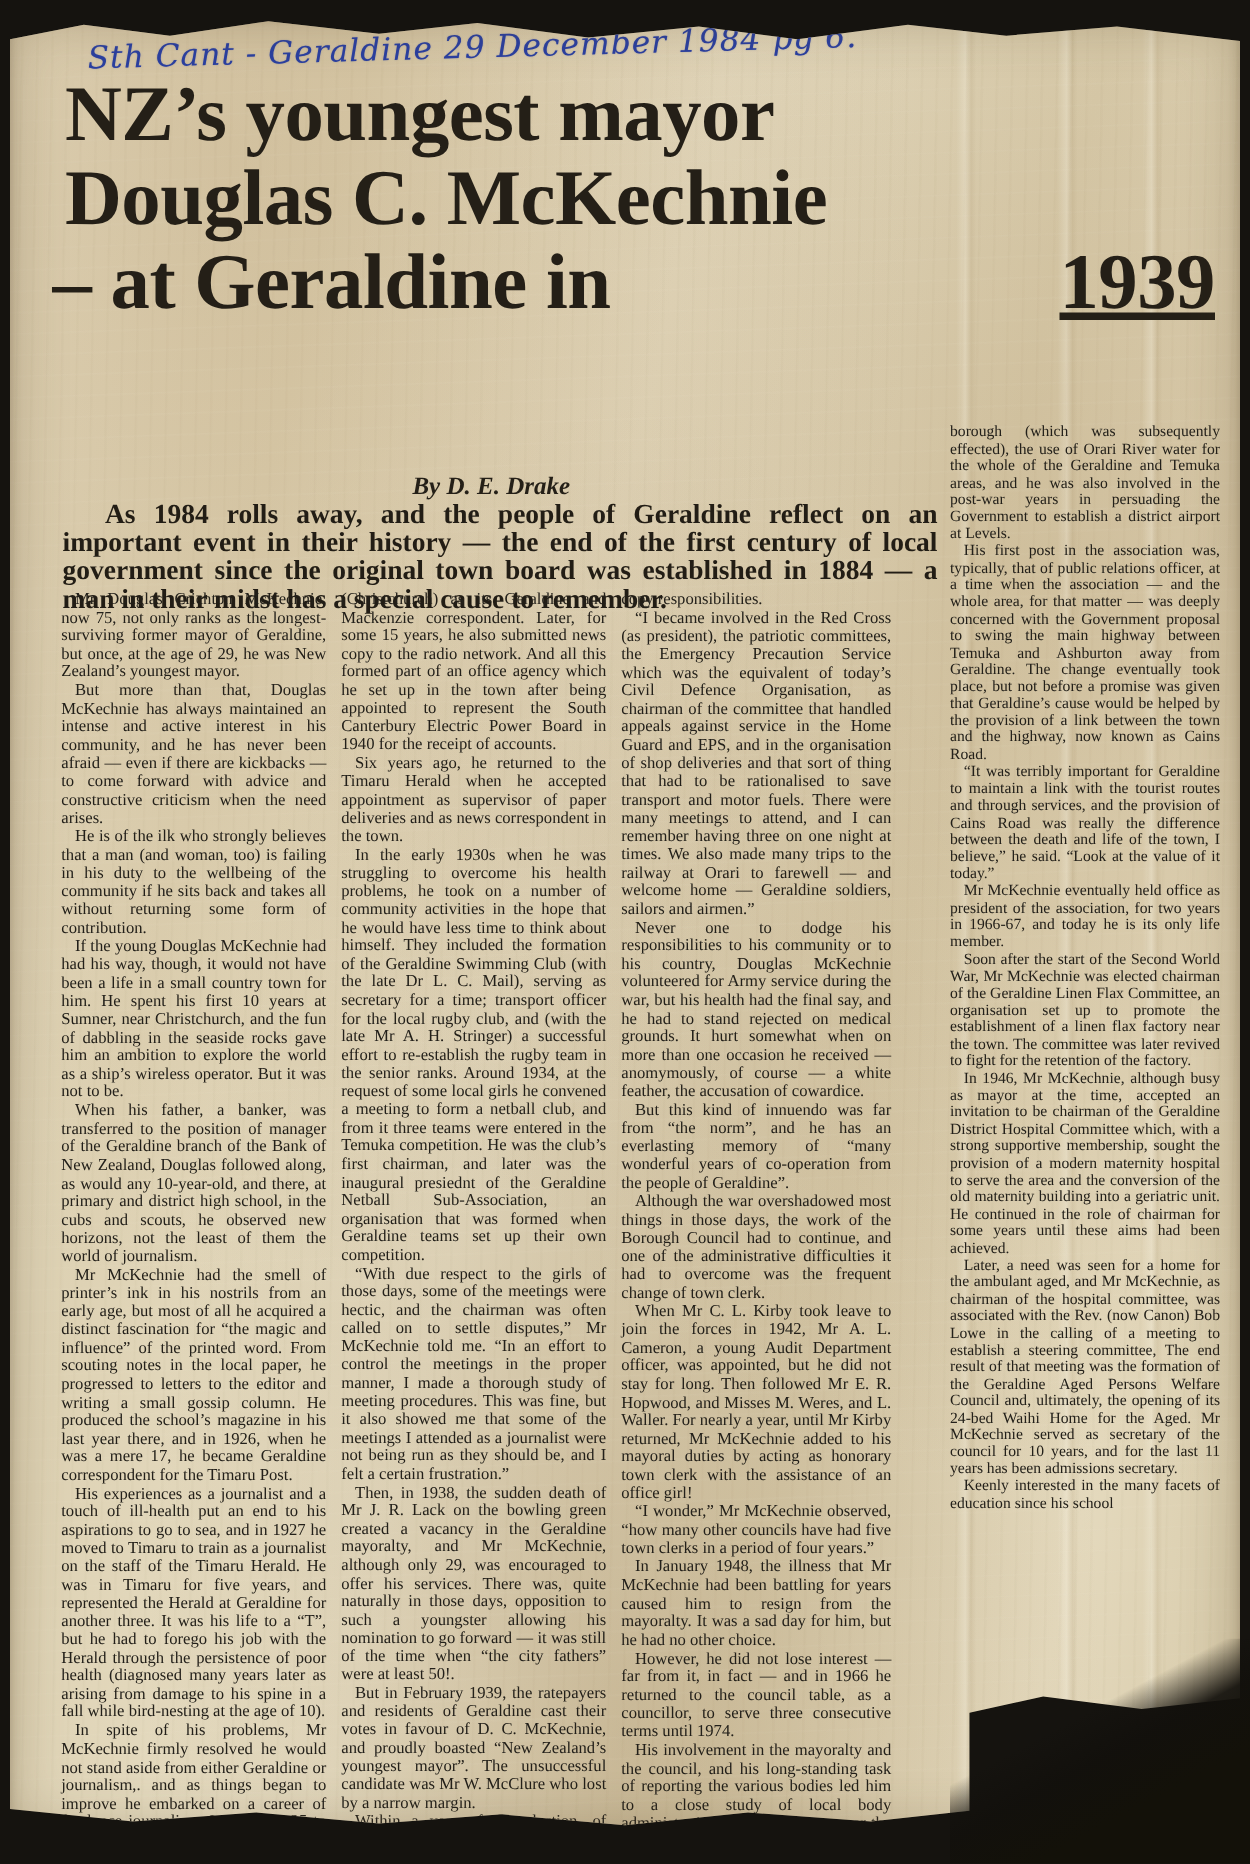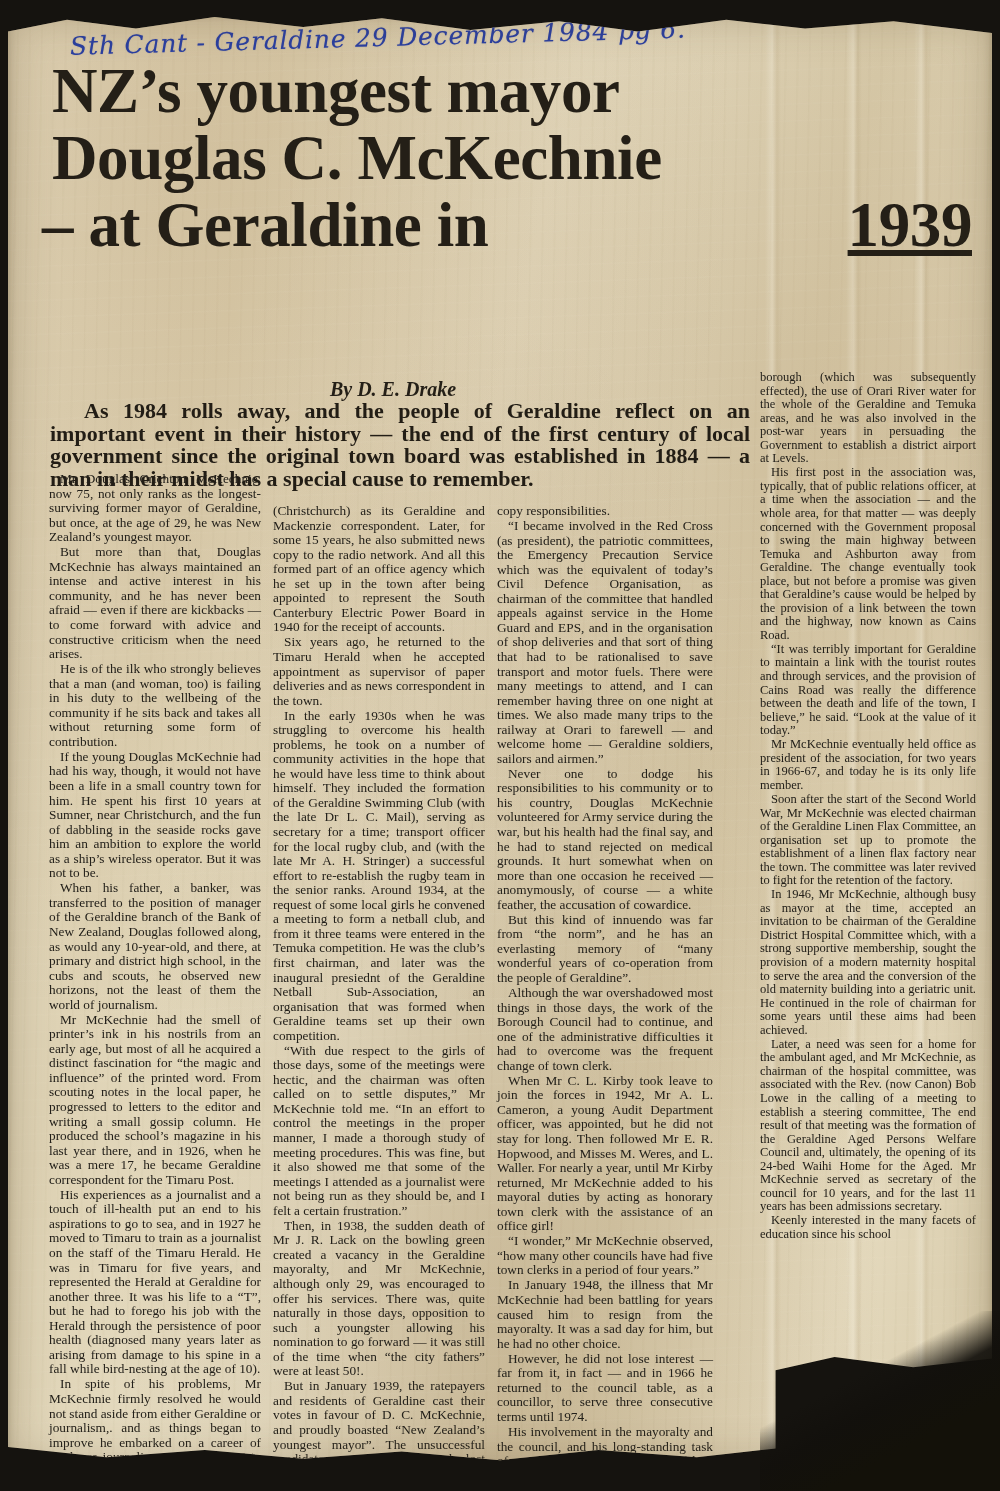--- a/index.html
+++ b/index.html
@@ -133,21 +133,21 @@
     font-size: 13.3px;
     line-height: 14.55px;
     text-align: justify;
     color: #23201a;
     filter: blur(.1px);
   }
   .col p {
     margin: 0 0 0.5px 0;
     text-indent: 11px;
   }
-  .col p.noind { text-indent: 0; margin-top: 32px; }
+  .col p.noind { text-indent: 0; }
 
   #col1 { left: 41px;  top: 458px; width: 212px; }
   #col2 { left: 265px; top: 458px; width: 212px; }
   #col3 { left: 489px; top: 458px; width: 216px; }
   #col4 { left: 752px; top: 325px; width: 216px;
           font-size: 12.5px; line-height: 13.55px; }
 
   
   #corner-shadow {
     position: absolute;
@@ -194,21 +194,21 @@
         <p>Mr McKechnie had the smell of printer’s ink in his nostrils from an early age, but most of all he acquired a distinct fascination for “the magic and influence” of the printed word. From scouting notes in the local paper, he progressed to letters to the editor and writing a small gossip column. He produced the school’s magazine in his last year there, and in 1926, when he was a mere 17, he became Geraldine correspondent for the Timaru Post.</p>
         <p>His experiences as a journalist and a touch of ill-health put an end to his aspirations to go to sea, and in 1927 he moved to Timaru to train as a journalist on the staff of the Timaru Herald. He was in Timaru for five years, and represented the Herald at Geraldine for another three. It was his life to a “T”, but he had to forego his job with the Herald through the persistence of poor health (diagnosed many years later as arising from damage to his spine in a fall while bird-nesting at the age of 10).</p>
         <p>In spite of his problems, Mr McKechnie firmly resolved he would not stand aside from either Geraldine or journalism,. and as things began to improve he embarked on a career of freelance journalism. In the next 35 to 40 years, he contributed to a number of newspapers throughout the country, especially to the Press</p>
       </div>
     <div class="col" id="col2">
         <p class="noind">(Christchurch) as its Geraldine and Mackenzie correspondent. Later, for some 15 years, he also submitted news copy to the radio network. And all this formed part of an office agency which he set up in the town after being appointed to represent the South Canterbury Electric Power Board in 1940 for the receipt of accounts.</p>
         <p>Six years ago, he returned to the Timaru Herald when he accepted appointment as supervisor of paper deliveries and as news correspondent in the town.</p>
         <p>In the early 1930s when he was struggling to overcome his health problems, he took on a number of community activities in the hope that he would have less time to think about himself. They included the formation of the Geraldine Swimming Club (with the late Dr L. C. Mail), serving as secretary for a time; transport officer for the local rugby club, and (with the late Mr A. H. Stringer) a successful effort to re-establish the rugby team in the senior ranks. Around 1934, at the request of some local girls he convened a meeting to form a netball club, and from it three teams were entered in the Temuka competition. He was the club’s first chairman, and later was the inaugural presiednt of the Geraldine Netball Sub-Association, an organisation that was formed when Geraldine teams set up their own competition.</p>
         <p>“With due respect to the girls of those days, some of the meetings were hectic, and the chairman was often called on to settle disputes,” Mr McKechnie told me. “In an effort to control the meetings in the proper manner, I made a thorough study of meeting procedures. This was fine, but it also showed me that some of the meetings I attended as a journalist were not being run as they should be, and I felt a certain frustration.”</p>
         <p>Then, in 1938, the sudden death of Mr J. R. Lack on the bowling green created a vacancy in the Geraldine mayoralty, and Mr McKechnie, although only 29, was encouraged to offer his services. There was, quite naturally in those days, opposition to such a youngster allowing his nomination to go forward — it was still of the time when “the city fathers” were at least 50!.</p>
-        <p>But in January 1939, the ratepayers and residents of Geraldine cast their votes in favour of D. C. McKechnie, and proudly boasted “New Zealand’s youngest mayor”. The unsuccessful candidate was Mr W. McClure who lost by a narrow margin.</p>
+        <p>But in February 1939, the ratepayers and residents of Geraldine cast their votes in favour of D. C. McKechnie, and proudly boasted “New Zealand’s youngest mayor”. The unsuccessful candidate was Mr W. McClure who lost by a narrow margin.</p>
         <p>Within a year of the election, of course, New Zealand was at war, and the imposition of a host of restrictions on the use of men and materials changed the atmosphere of council work. The council just could not do what it wanted to do — sacrifices had to be made as part of the war effort — but the pressures remained on the mayor as he was called on to assume</p>
       </div>
     <div class="col" id="col3">
         <p class="noind">copy responsibilities.</p>
         <p>“I became involved in the Red Cross (as president), the patriotic committees, the Emergency Precaution Service which was the equivalent of today’s Civil Defence Organisation, as chairman of the committee that handled appeals against service in the Home Guard and EPS, and in the organisation of shop deliveries and that sort of thing that had to be rationalised to save transport and motor fuels. There were many meetings to attend, and I can remember having three on one night at times. We also made many trips to the railway at Orari to farewell — and welcome home — Geraldine soldiers, sailors and airmen.”</p>
         <p>Never one to dodge his responsibilities to his community or to his country, Douglas McKechnie volunteered for Army service during the war, but his health had the final say, and he had to stand rejected on medical grounds. It hurt somewhat when on more than one occasion he received — anomymously, of course — a white feather, the accusation of cowardice.</p>
         <p>But this kind of innuendo was far from “the norm”, and he has an everlasting memory of “many wonderful years of co-operation from the people of Geraldine”.</p>
         <p>Although the war overshadowed most things in those days, the work of the Borough Council had to continue, and one of the administrative difficulties it had to overcome was the frequent change of town clerk.</p>
         <p>When Mr C. L. Kirby took leave to join the forces in 1942, Mr A. L. Cameron, a young Audit Department officer, was appointed, but he did not stay for long. Then followed Mr E. R. Hopwood, and Misses M. Weres, and L. Waller. For nearly a year, until Mr Kirby returned, Mr McKechnie added to his mayoral duties by acting as honorary town clerk with the assistance of an office girl!</p>
         <p>“I wonder,” Mr McKechnie observed, “how many other councils have had five town clerks in a period of four years.”</p>

